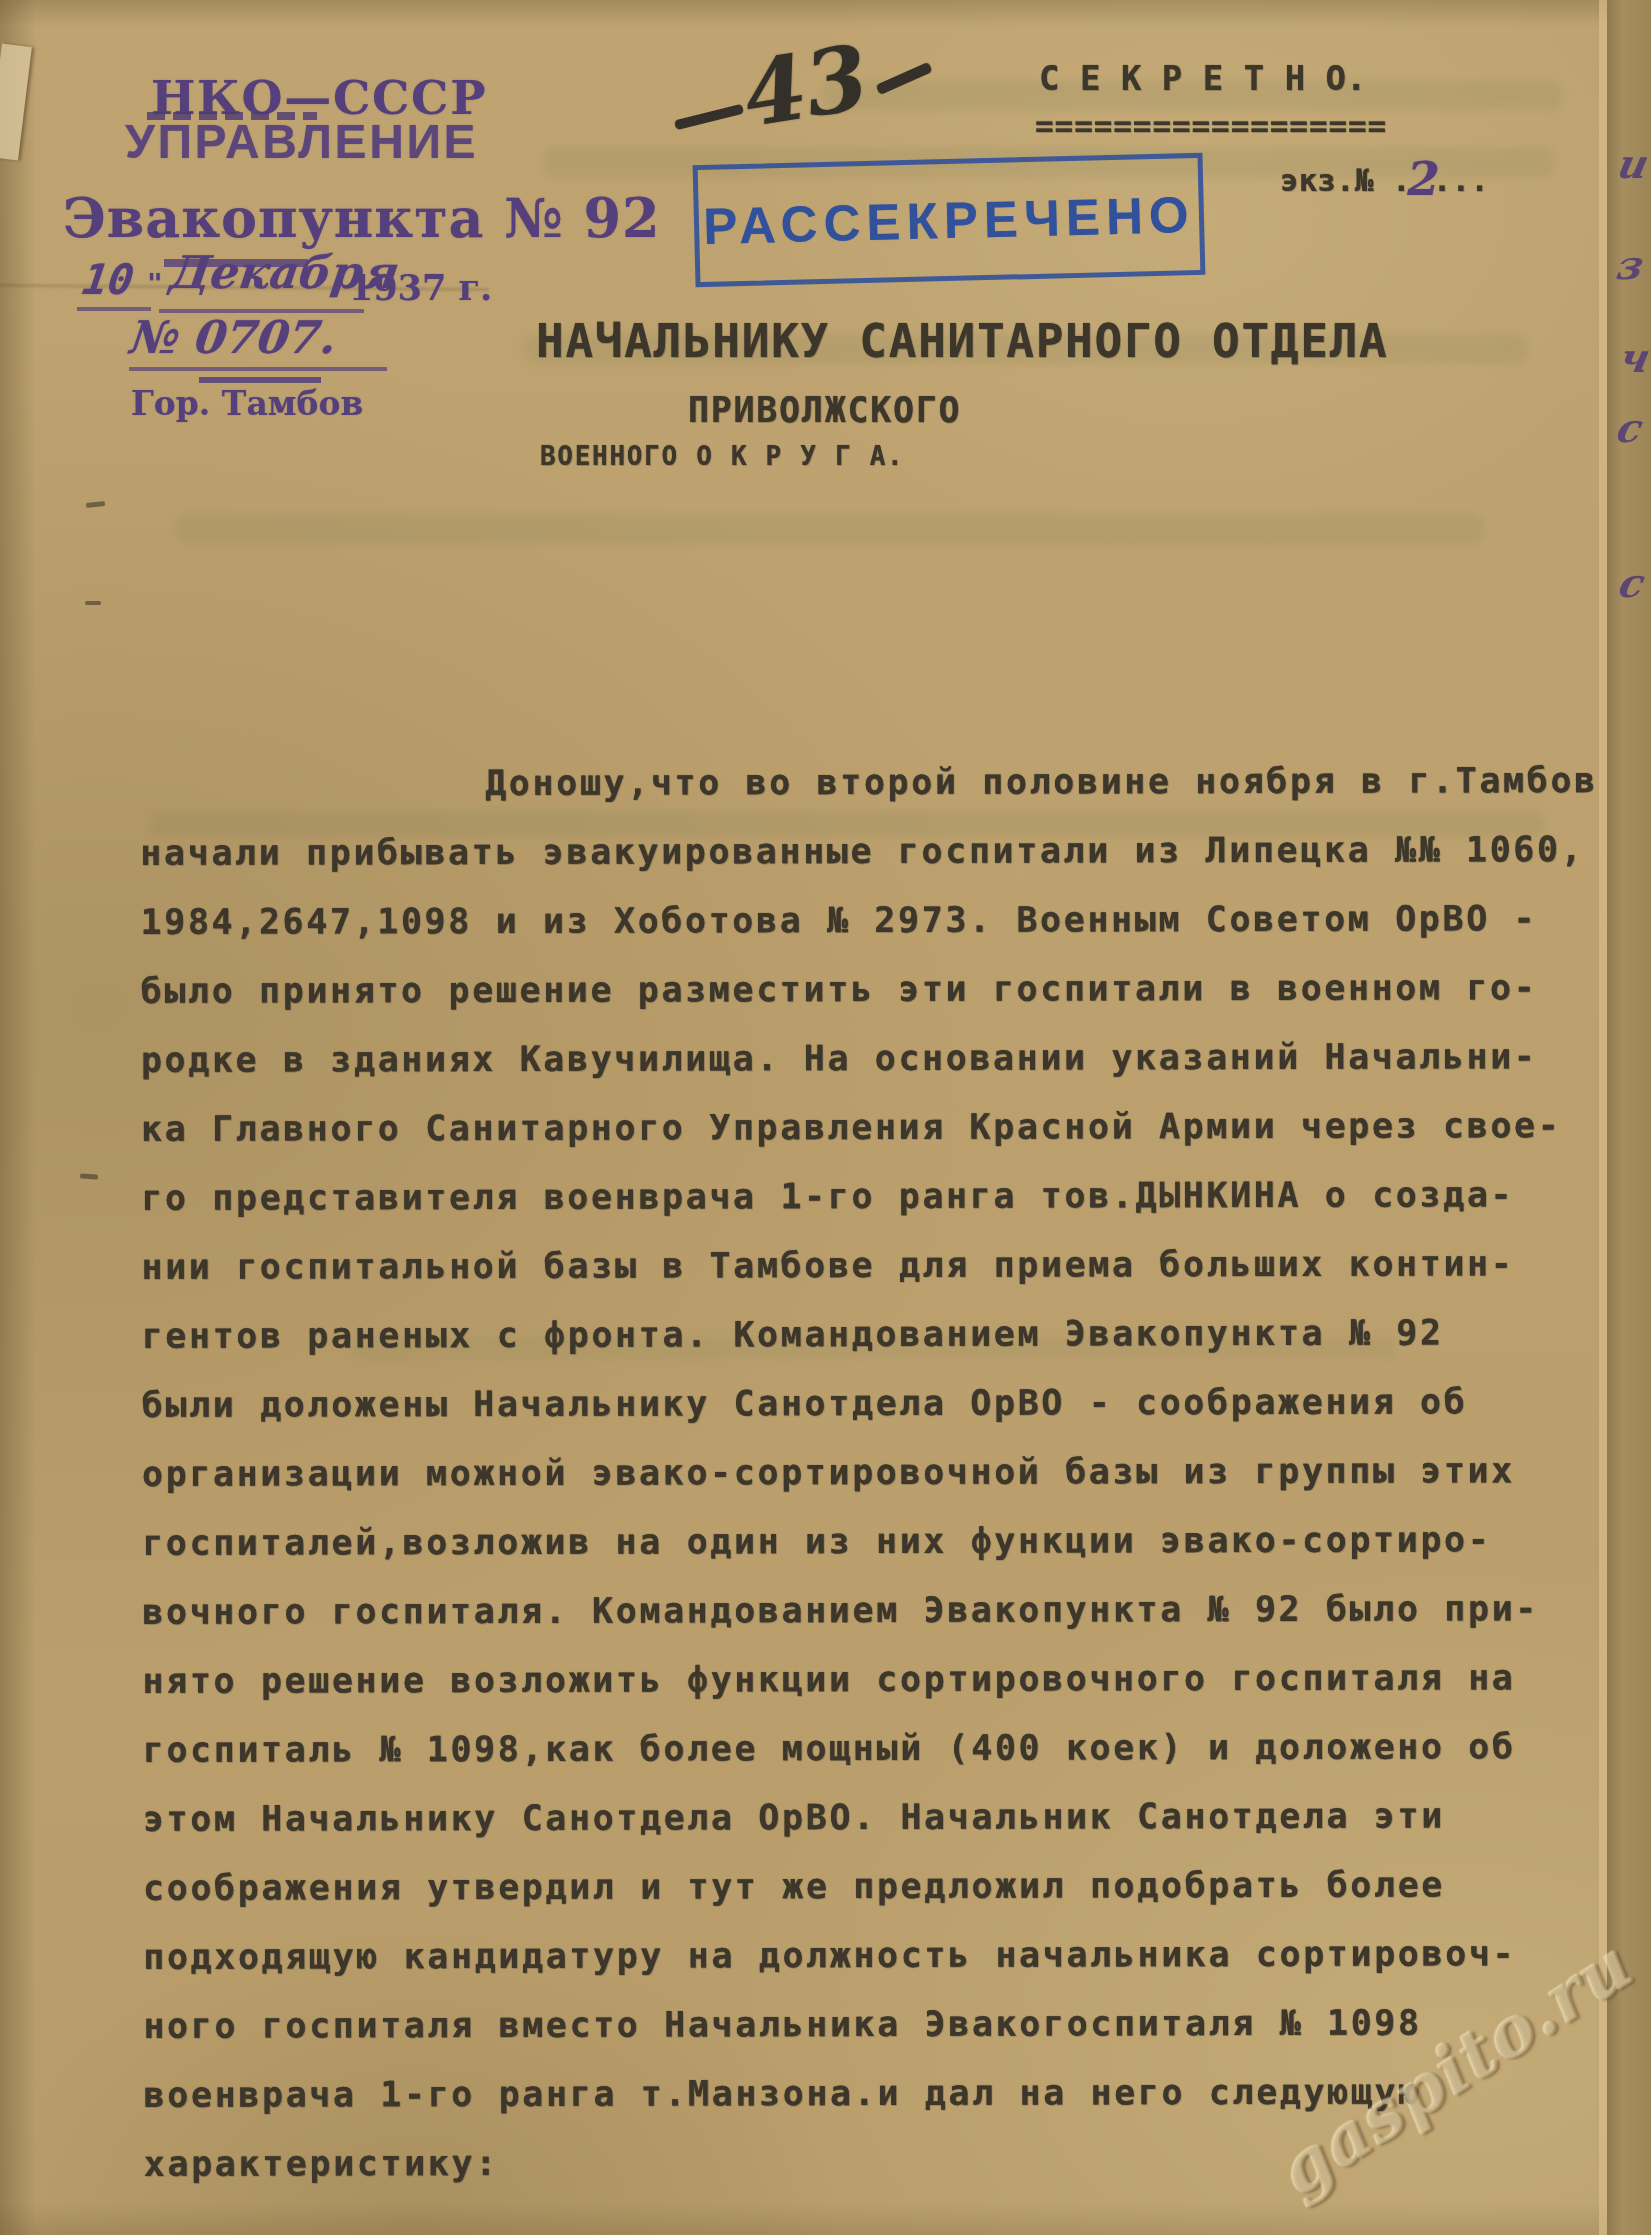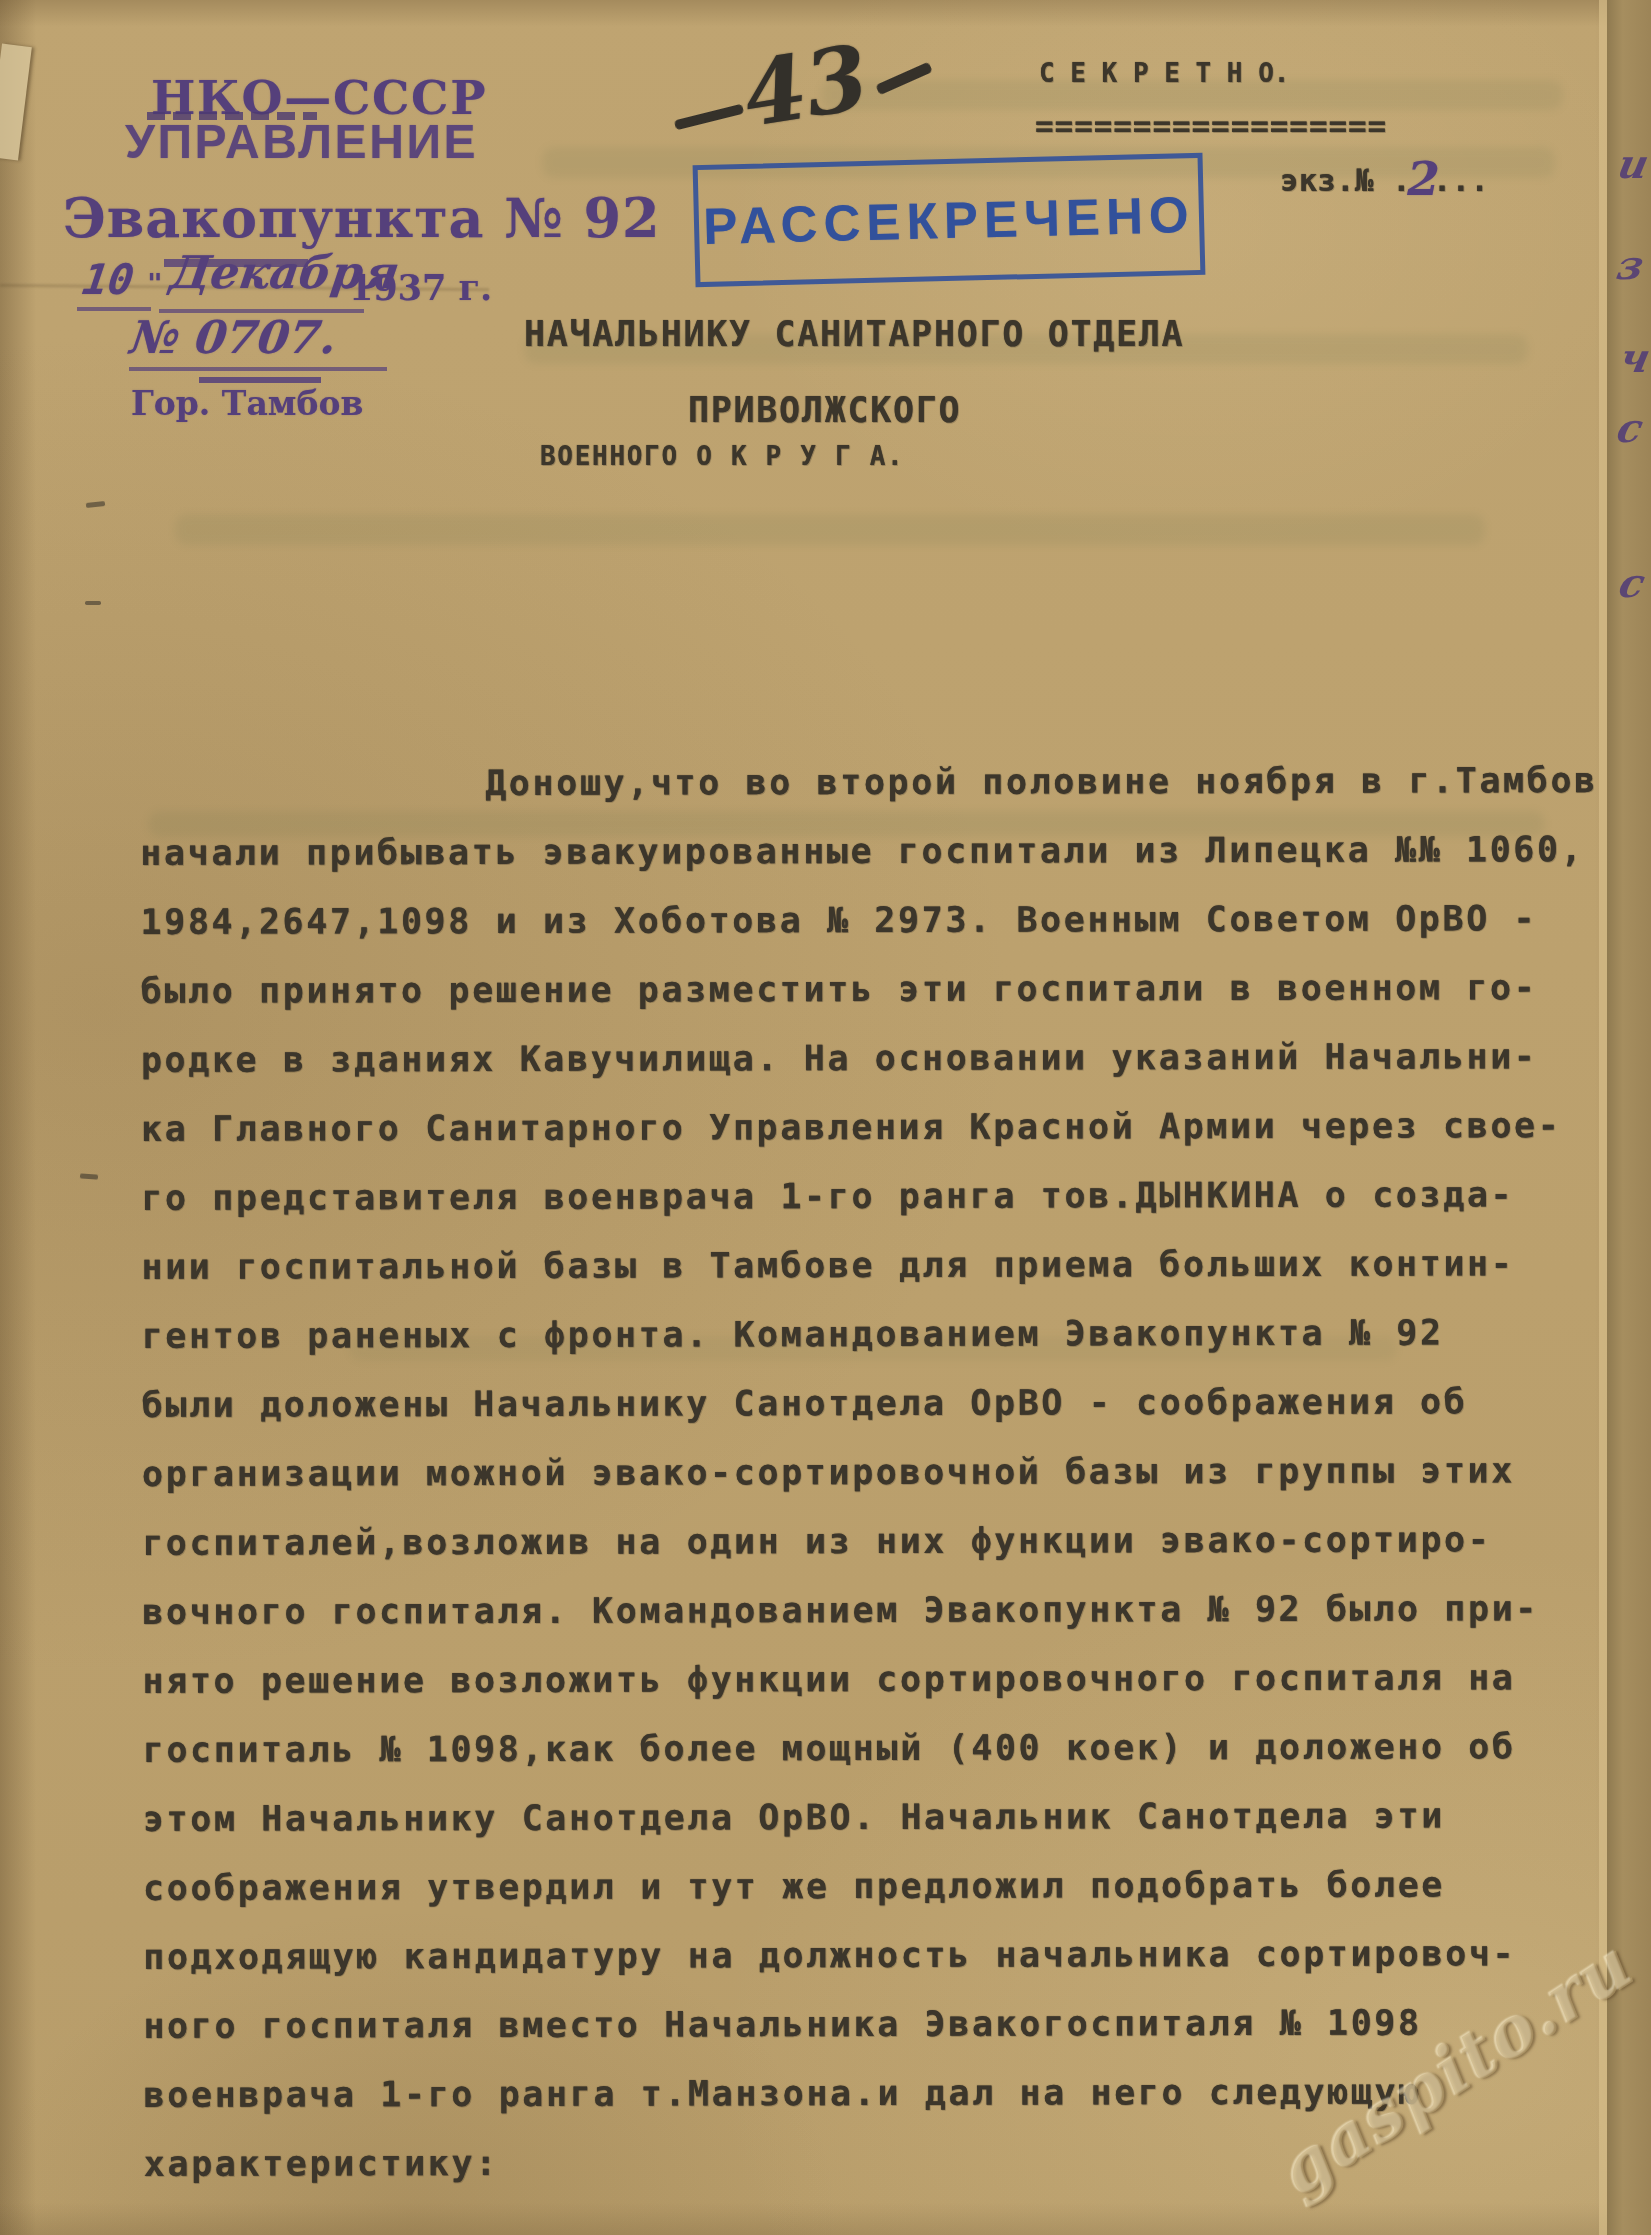--- a/index.html
+++ b/index.html
@@ -95,27 +95,27 @@
   <div class="type serif purple" style="left:131px;top:384px;font-size:33px;">Гор. Тамбов</div>
 
   <div class="dash-stroke" style="left:674px;top:112px;width:70px;height:9.6px;transform:rotate(-14deg);"></div>
   <span class="type serif" style="left:744px;top:33px;font-size:89px;font-style:italic;color:#33302a;text-shadow:0 0 1.7px rgba(40,37,30,.6);transform:rotate(-9deg);">43</span>
   <div class="dash-stroke" style="left:875px;top:73px;width:58px;height:10.5px;transform:rotate(-24deg);"></div>
 
   <div class="stamp-box">
     <span>РАССЕКРЕЧЕНО</span>
   </div>
 
-  <div class="type" style="left:1039px;top:58px;font-size:26px;">С Е К Р Е Т Н О.</div>
+  <div class="type" style="left:1039px;top:58px;font-size:34px;">С Е К Р Е Т Н О.</div>
   <div class="type" style="left:1035px;top:107px;font-size:31px;letter-spacing:0.9px;">==================</div>
   <div class="type" style="left:1256px;top:147px;font-size:31px;margin-left:24px;">
     <span>экз.№</span><span> .</span><span class="serif purple" style="font-style:italic;font-size:47px;position:relative;top:4.4px;margin:0 -7px 0 -3.5px;">2</span><span>...</span>
   </div>
 
-  <div class="type" style="left:524px;top:314px;font-size:35px;letter-spacing:1.7px;">НАЧАЛЬНИКУ САНИТАРНОГО ОТДЕЛА</div>
+  <div class="type" style="left:536px;top:314px;font-size:46px;letter-spacing:1.7px;">НАЧАЛЬНИКУ САНИТАРНОГО ОТДЕЛА</div>
   <div class="type" style="left:688px;top:390px;font-size:35px;letter-spacing:1.7px;">ПРИВОЛЖСКОГО</div>
   <div class="type" style="left:540px;top:441px;font-size:26px;letter-spacing:1.7px;">ВОЕННОГО  О К Р У Г А.</div>
 
   <div class="body-text">
     <div class="body-line">Доношу,что во второй половине ноября в г.Тамбов</div>
     <div class="body-line">начали прибывать эвакуированные госпитали из Липецка №№ 1060,</div>
     <div class="body-line">1984,2647,1098 и из Хоботова № 2973. Военным Советом ОрВО -</div>
     <div class="body-line">было принято решение разместить эти госпитали в военном го-</div>
     <div class="body-line">родке в зданиях Кавучилища. На основании указаний Начальни-</div>
     <div class="body-line">ка Главного Санитарного Управления Красной Армии через свое-</div>

